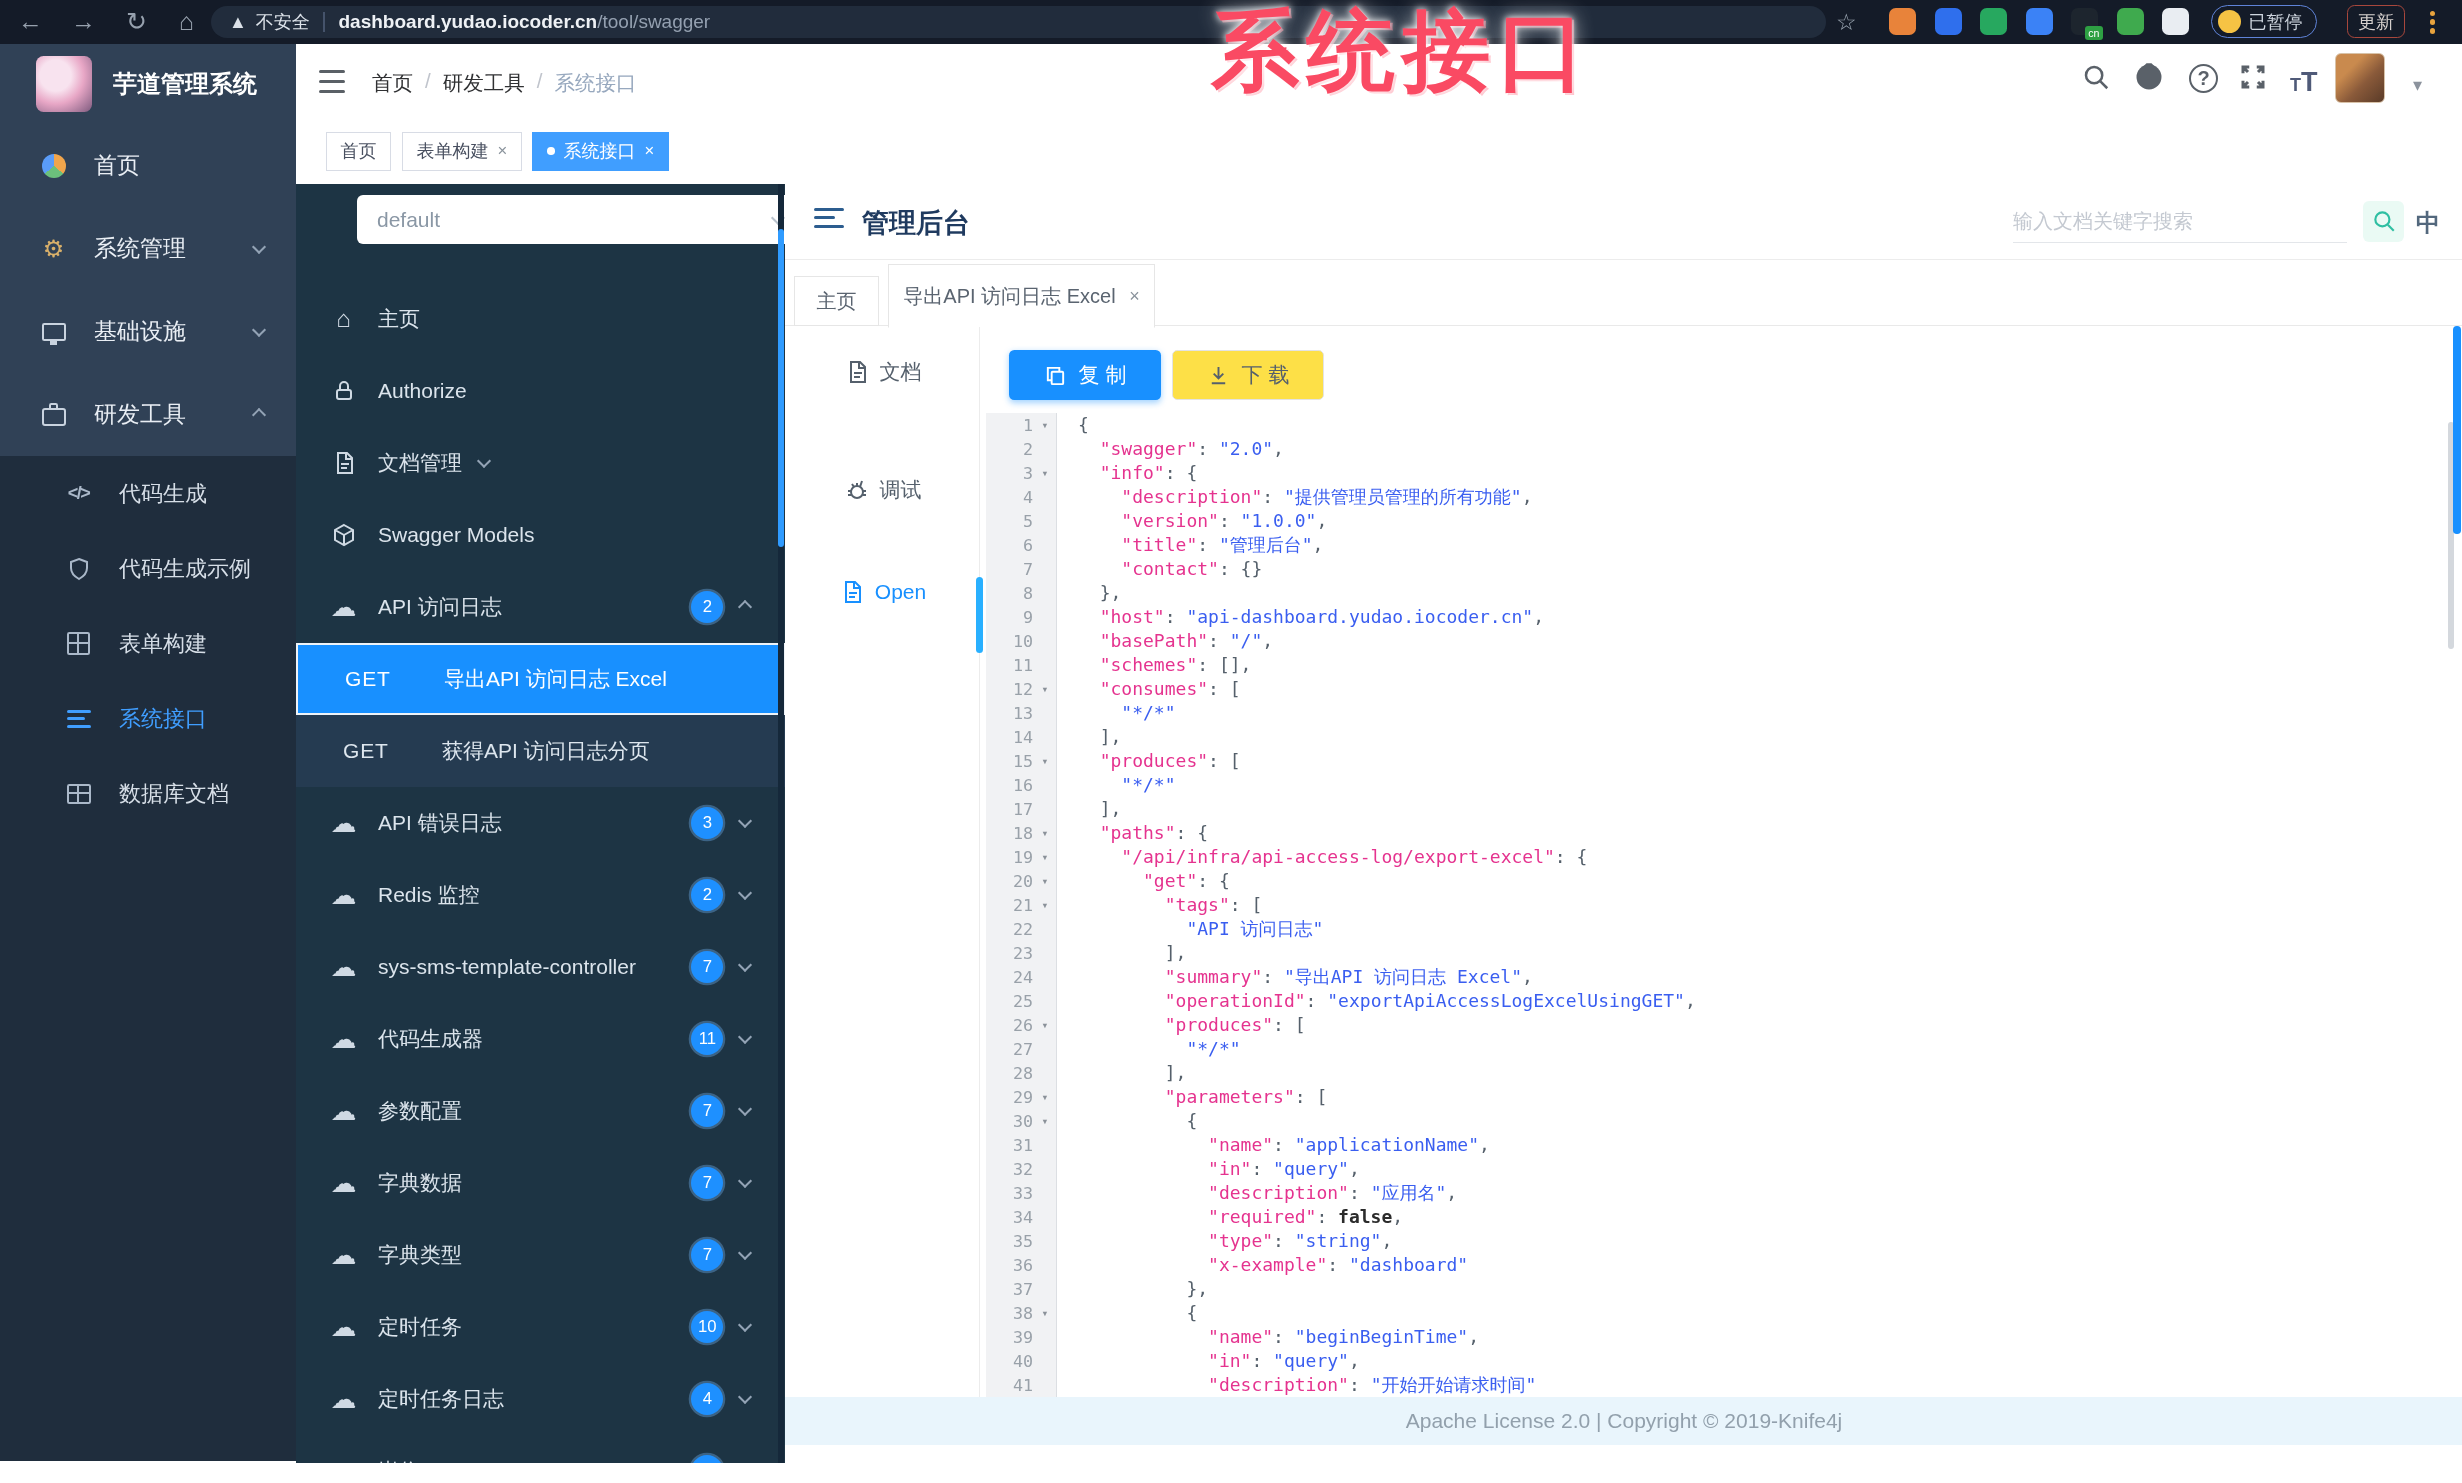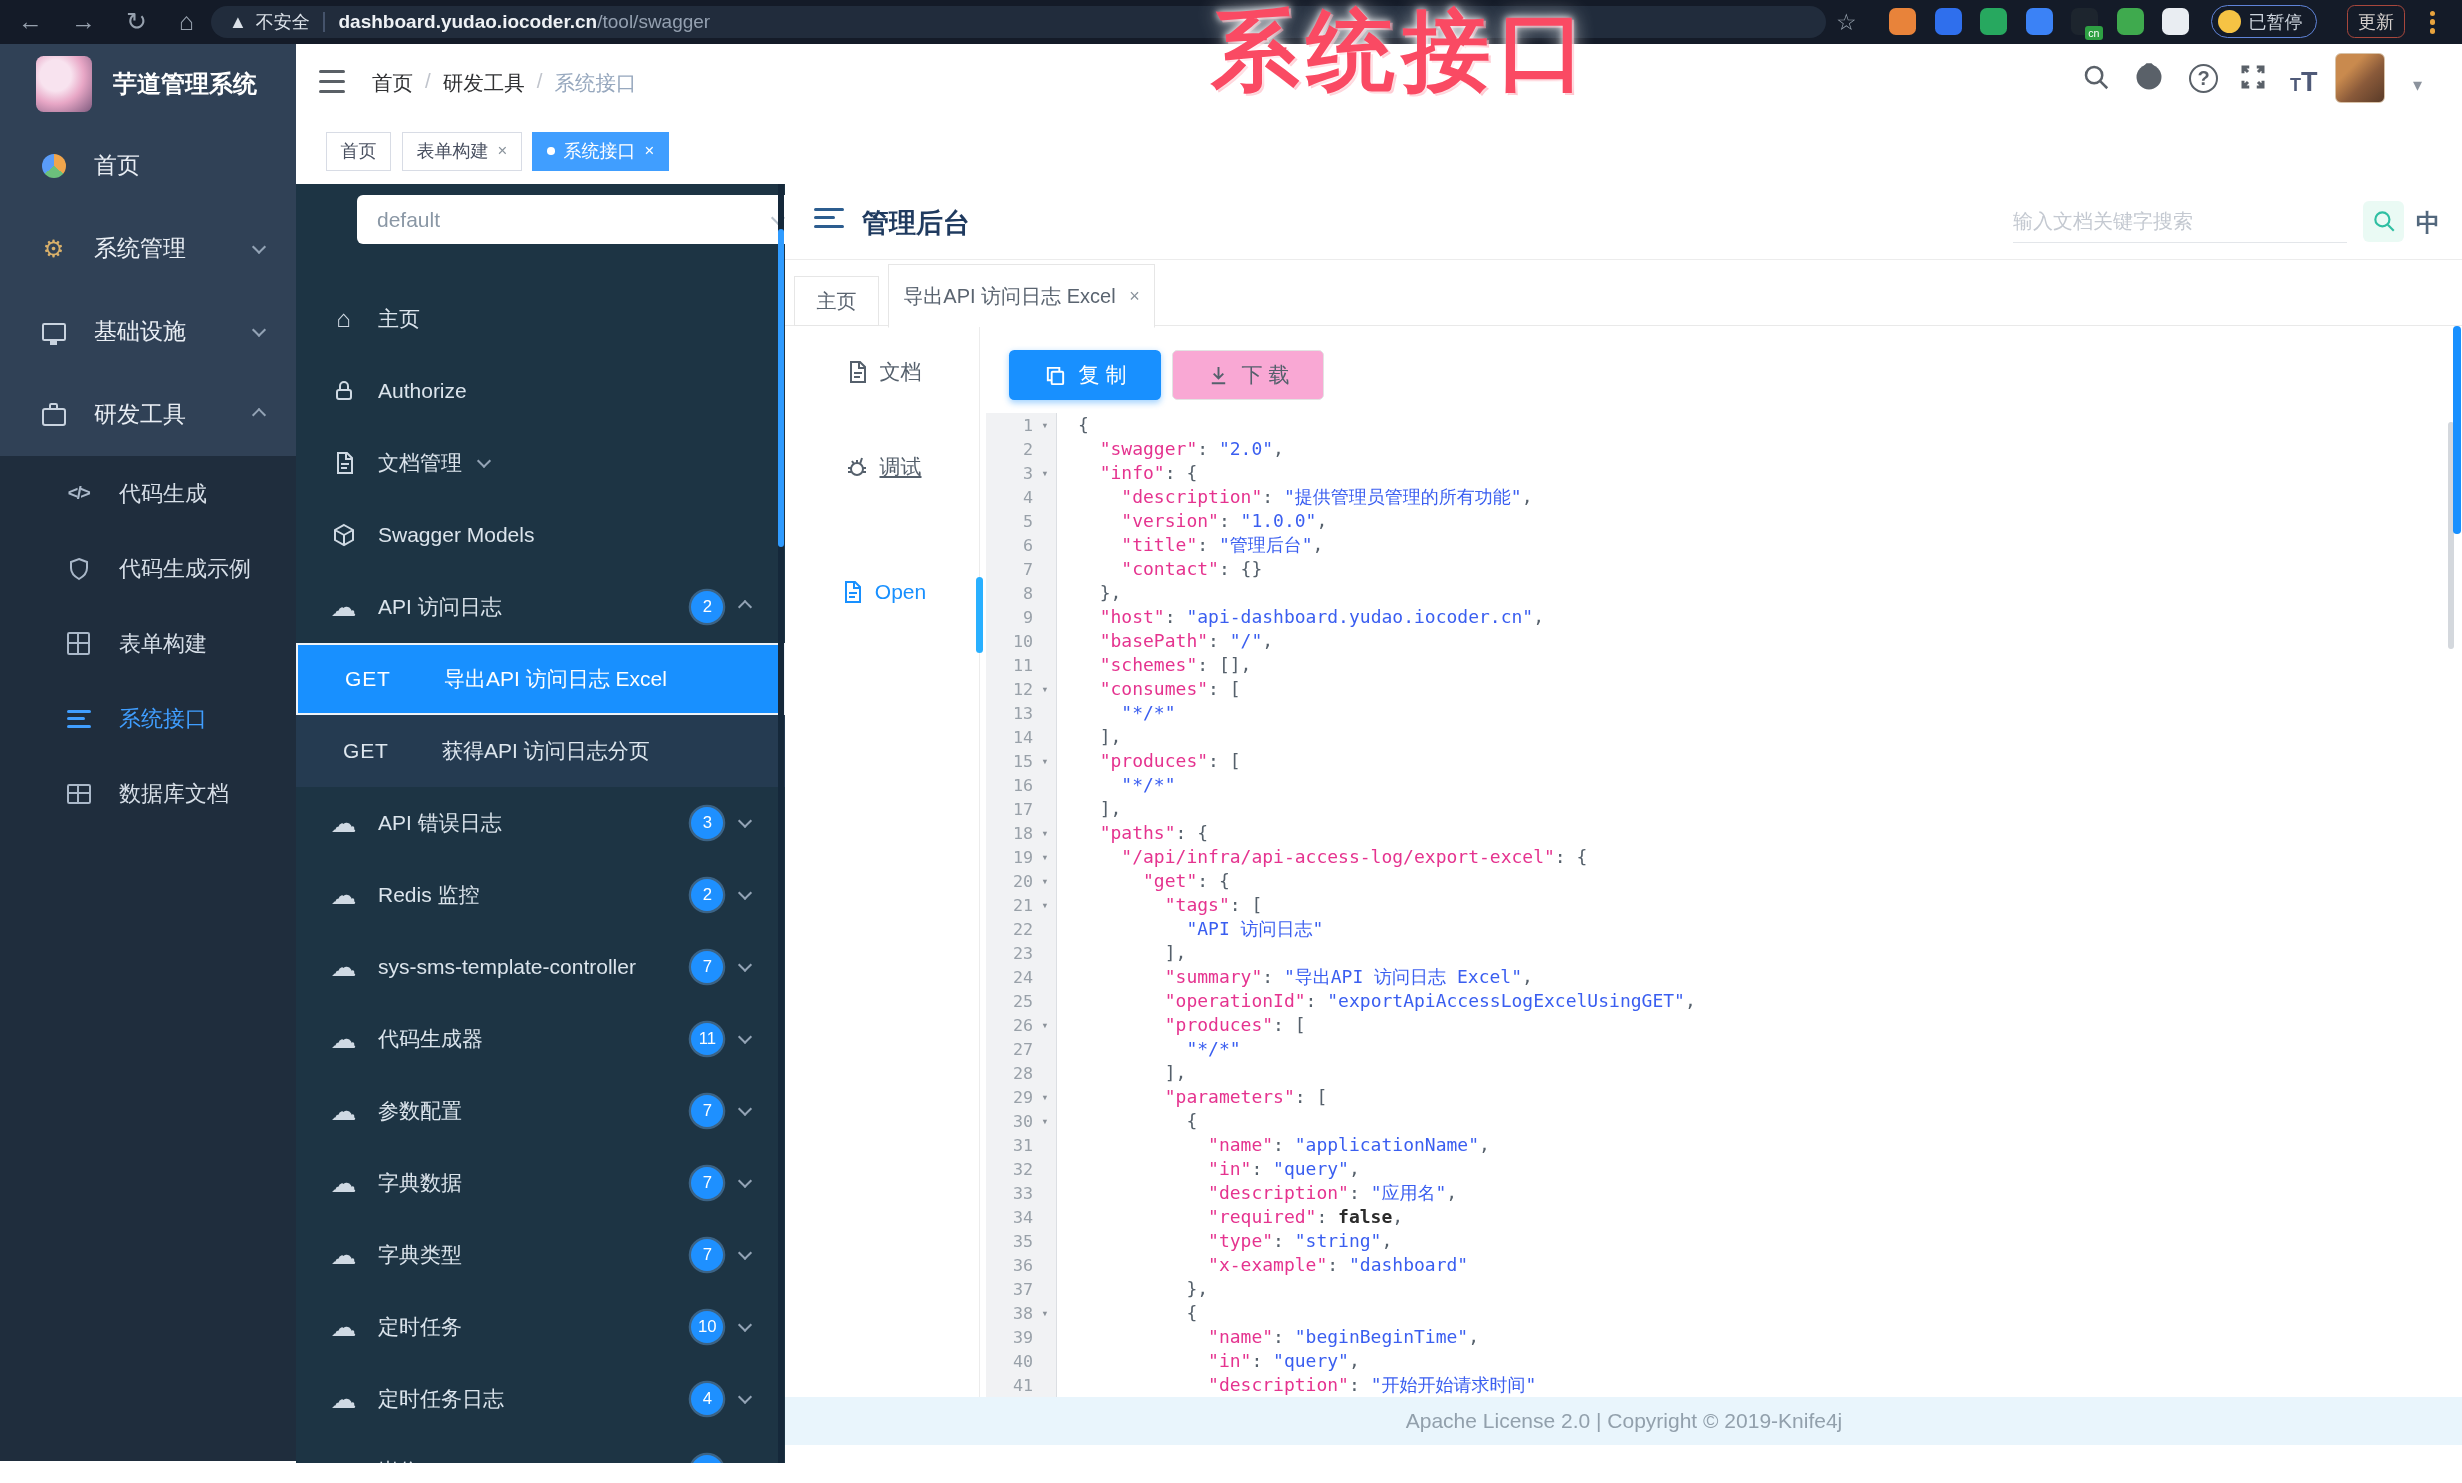--- a/index.html
+++ b/index.html
@@ -122,21 +122,21 @@
   .mini { position:absolute; left:0; top:143px; width:195px; height:1070px; border-right:1.5px solid #ececec; }
   .mitem { position:absolute; left:0; width:100%; display:flex; align-items:center; justify-content:center; gap:8px; color:#55606c; font-size:21px; }
   .mitem .ic { color:#55606c; }
   .mitem.active { color:#1890ff; }
   .mitem.active .ic { color:#1890ff; }
   .obar { position:absolute; right:-3.8px; top:250px; width:6.8px; height:76px; background:#29b0ff; border-radius:3.8px; }
 
   .btn { position:absolute; top:166px; width:152px; height:50px; border-radius:5.3px; display:flex; align-items:center; justify-content:center; gap:12px; font-size:21px; }
   .btn svg { width:23px; height:23px; }
   .btn-copy { left:224px; background:#1890ff; color:#fff; box-shadow:0 2.3px 6px rgba(24,144,255,.4); }
-  .btn-dl { left:387px; background:#f9a8d4; border:1.5px solid #e3e3e3; color:#55606c; }
+  .btn-dl { left:387px; background:#fde047; border:1.5px solid #e3e3e3; color:#55606c; }
 
   .code { position:absolute; left:201px; top:229px; width:1477px; height:984px; overflow:hidden; background:#fff; font-family:"DejaVu Sans Mono", monospace; }
   .gutterbg { position:absolute; left:0; top:0; width:71px; height:100%; background:#f1f2f4; border-right:1.5px solid #dcdfe3; }
   .cl { position:relative; height:24px; line-height:24px; display:flex; font-size:18px; }
   .cl .no { width:47px; text-align:right; color:#99a1a9; font-size:16.7px; flex:0 0 47px; }
   .cl .fold { width:24px; flex:0 0 24px; text-align:center; color:#8a9199; font-size:11.4px; }
   .cl .txt { padding-left:21px; white-space:pre; color:#55606b; }
   .tk-k { color:#e5338f; }
   .tk-s { color:#3a5ef0; }
   .tk-p { color:#55606b; }
@@ -464,21 +464,21 @@
     <div class="mini" id="mini-host">
       <div class="obar"></div>
     <div class="mitem" style="top: 30px;">
           <span class="ic">
             <svg viewBox="0 0 24 24" fill="none" stroke="currentColor" stroke-width="2">
               <path d="M6 2h9l5 5v15H6z M14 2v6h6 M9 13h8M9 17h6"></path>
             </svg>
           </span>
           <span>文档</span>
         </div>
-        <div class="mitem" style="top: 125px; text-decoration: underline;">
+        <div class="mitem" style="top: 148px;">
           <span class="ic">
             <svg viewBox="0 0 24 24" fill="none" stroke="currentColor" stroke-width="2">
               <circle cx="12" cy="14" r="6"></circle>
               <path d="M12 8V5M6 13H3M6 17H3M18 13h3M18 17h3M9 9L7 6M15 9l2-6"></path>
             </svg>
           </span>
           <span>调试</span>
         </div>
         <div class="mitem active" style="top: 250px;">
           <span class="ic">

